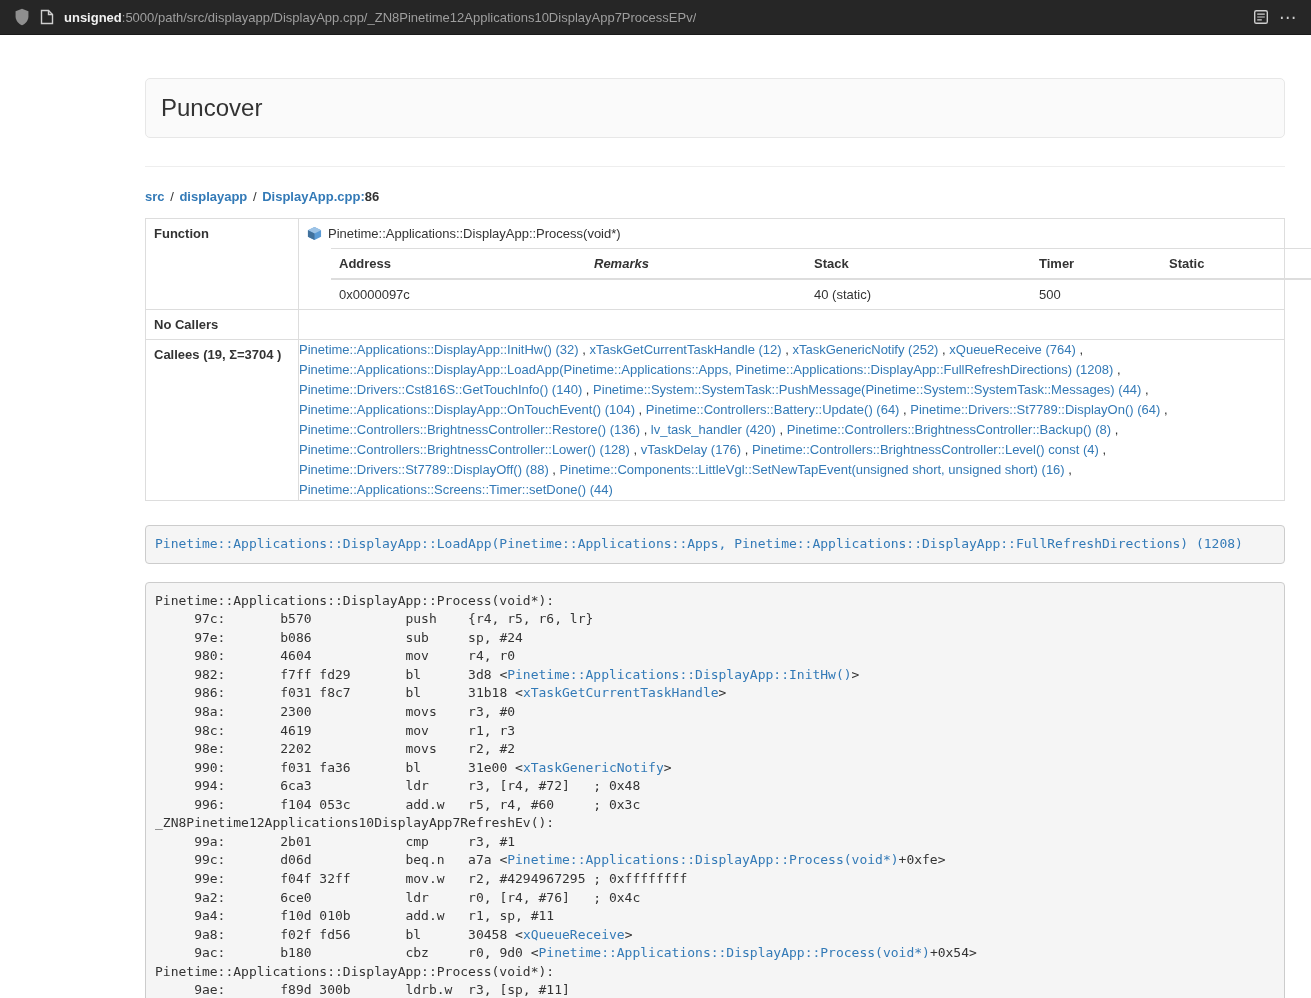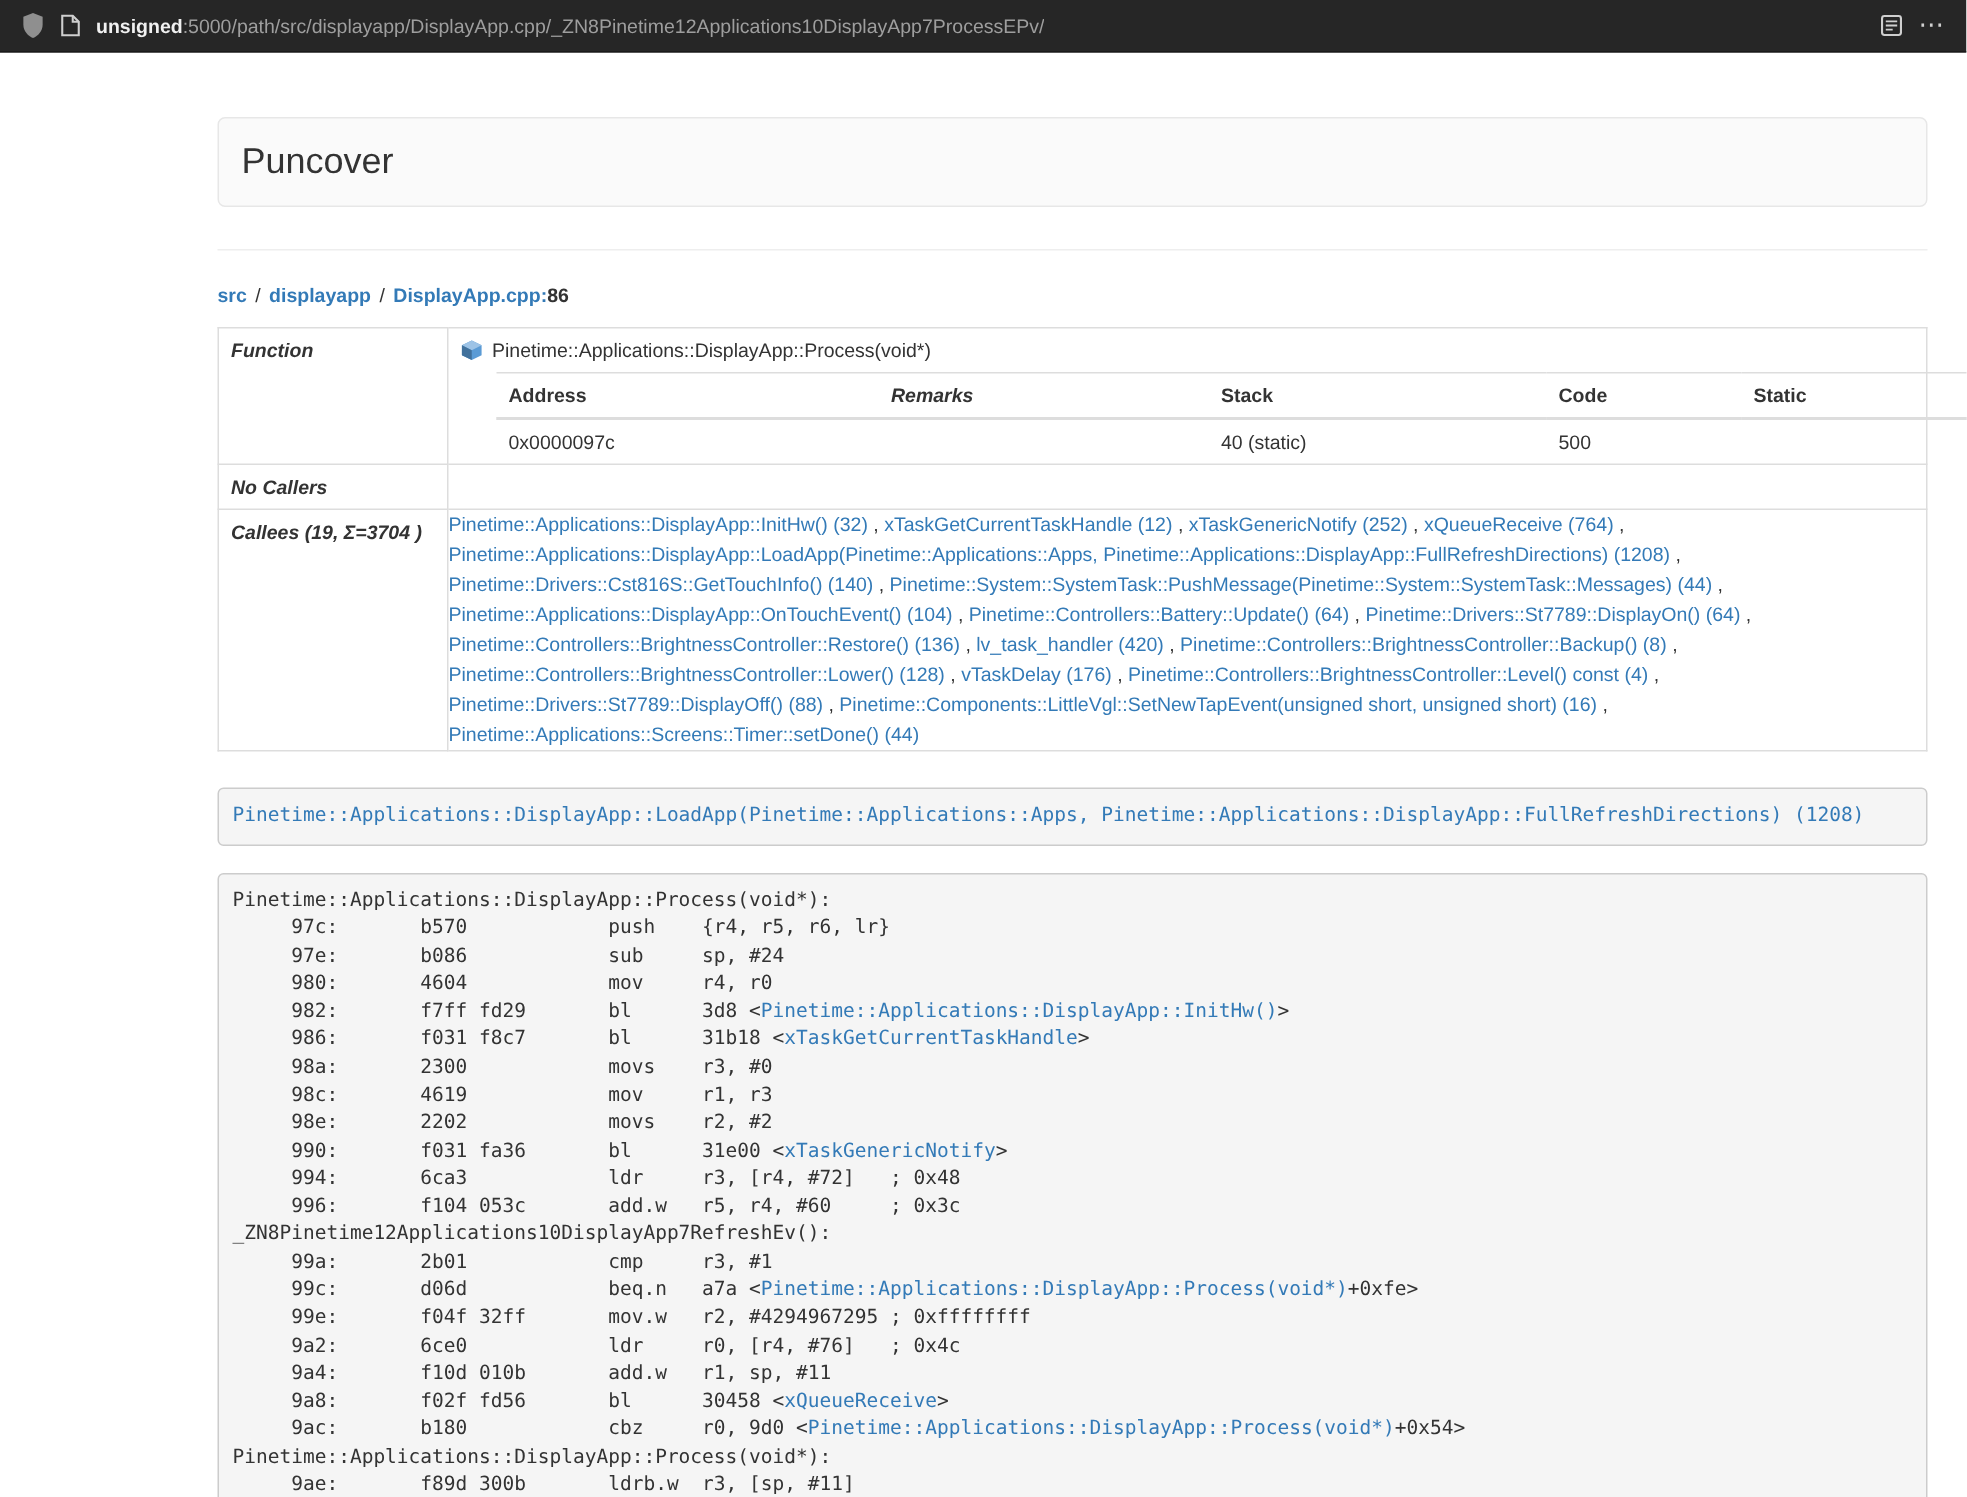--- a/index.html
+++ b/index.html
@@ -34,21 +34,21 @@
 
   hr.divider { border: 0; border-top: 1px solid #eee; margin: 28px 0 22px 0; }
 
   .breadcrumb { font-weight: 700; margin: 0 0 14px 0; }
   .breadcrumb .sep { color: #333; font-weight: 400; padding: 0 2px; }
   .breadcrumb .line-no { color: #333; }
 
   
   table.main { width: 100%; border-collapse: collapse; margin-bottom: 24px; }
   table.main > tbody > tr > td { border: 1px solid #ddd; vertical-align: top; }
-  td.label { width: 153px; padding: 7px 8px; font-weight: 700; font-style: italic; }
+  td.label { width: 153px; padding: 7px 8px; font-weight: 700; }
   td.content { padding: 0; }
 
   .function-line { display: flex; align-items: center; gap: 6px; padding: 7px 8px; }
 
   table.inner { width: 100%; border-collapse: collapse; margin-left: 32px; }
   table.inner th {
     text-align: left; font-weight: 700; padding: 7px 8px;
     border-top: 1px solid #ddd; border-bottom: 2px solid #ddd;
   }
   table.inner td { padding: 7px 8px; }
@@ -124,21 +124,21 @@
                 </svg>
             </span>
             <span>Pinetime::Applications::DisplayApp::Process(void*)</span>
           </div>
           <table class="inner">
             <thead>
               <tr>
                 <th class="c-addr">Address</th>
                 <th class="c-rem">Remarks</th>
                 <th class="c-stack">Stack</th>
-                <th class="c-code">Code</th>
+                <th class="c-code">Timer</th>
                 <th>Static</th>
               </tr>
             </thead>
             <tbody>
               <tr>
                 <td>0x0000097c</td>
                 <td></td>
                 <td>40 (static)</td>
                 <td>500</td>
                 <td></td>

